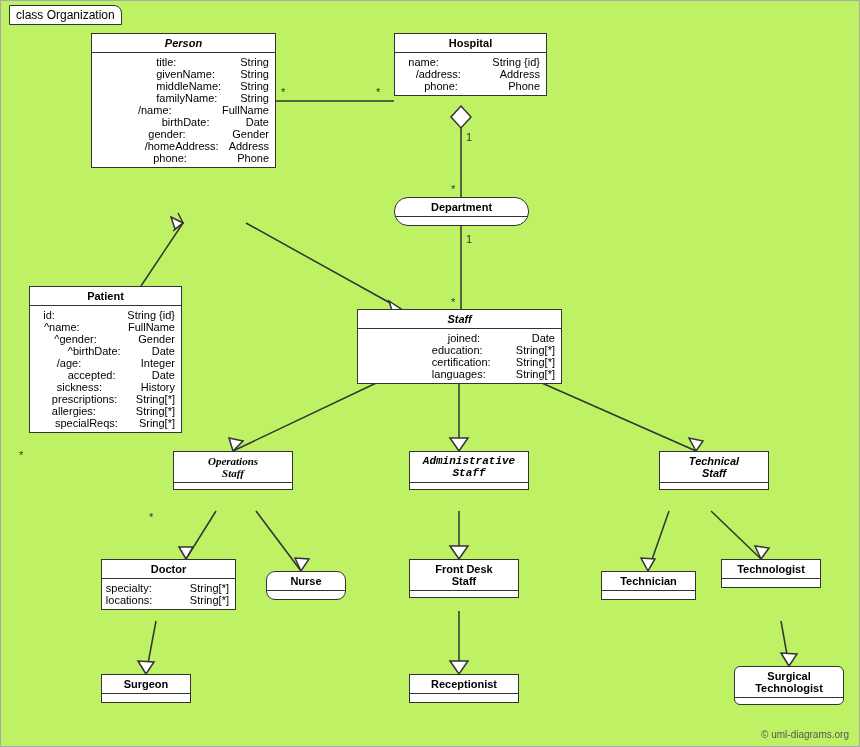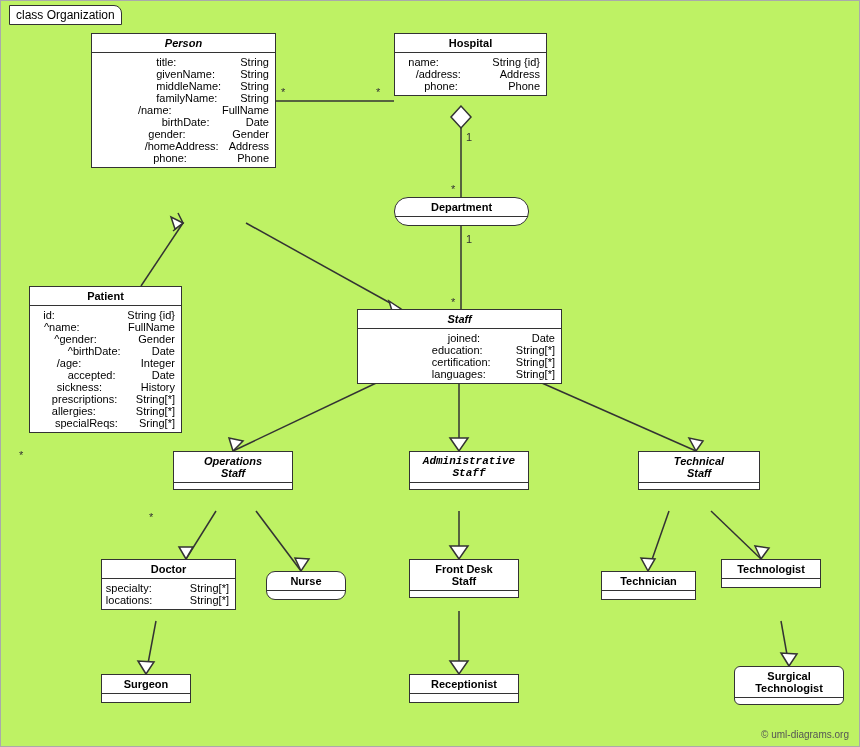--- a/index.html
+++ b/index.html
@@ -266,32 +266,32 @@
           <span class="attr-type">String[*]</span>
         </div>
       <div class="attr-row">
           <span class="attr-name">languages:</span>
           <span class="attr-type">String[*]</span>
         </div>
     </div>
   </div>
 
   <div class="uml-class" style="left:172px; top:450px; width:120px;">
-    <div class="class-name italic" style="white-space:pre-line;">Operations
+    <div class="class-name italic" style="white-space:pre-line;font-family:Liberation Serif, serif;">Operations
 Staff</div>
     <div class="class-attrs" style="min-height:4px;"></div>
   </div>
 
   <div class="uml-class" style="left:408px; top:450px; width:120px;">
     <div class="class-name italic" style="white-space:pre-line;font-family:Liberation Mono, monospace;">Administrative
 Staff</div>
     <div class="class-attrs" style="min-height:4px;"></div>
   </div>
 
-  <div class="uml-class" style="left:637px; top:450px; width:122px;">
+  <div class="uml-class" style="left:658px; top:450px; width:110px;">
     <div class="class-name italic" style="white-space:pre-line;">Technical
 Staff</div>
     <div class="class-attrs" style="min-height:4px;"></div>
   </div>
 
   <div class="uml-class" style="left:100px; top:558px; width:135px;">
     <div class="class-name">Doctor</div>
     <div class="class-attrs">
       <div class="attr-row">
           <span class="attr-name">specialty:</span>

